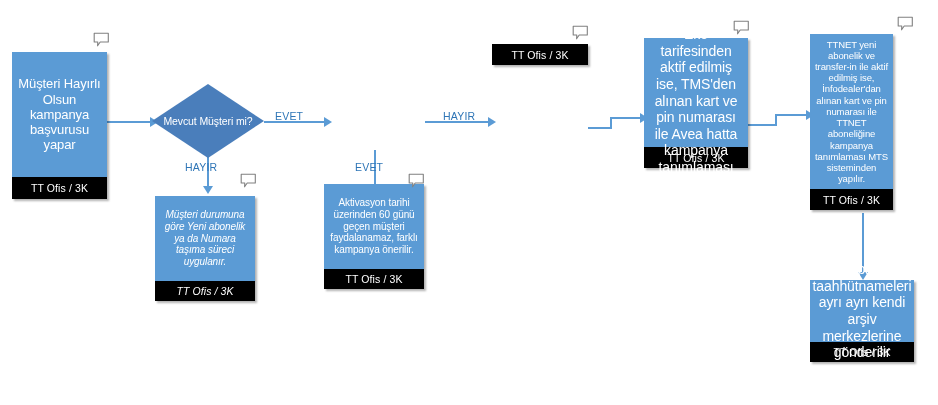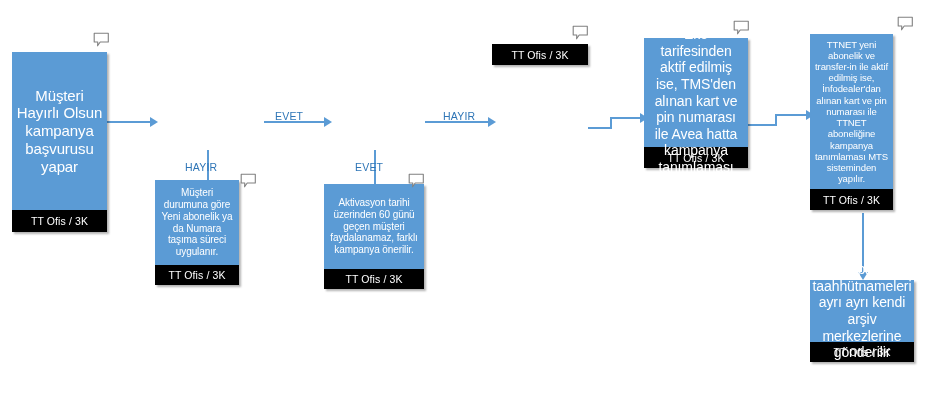--- a/index.html
+++ b/index.html
@@ -91,32 +91,36 @@
 
   <div class="ln lnh" style="left:748px;top:124px;width:29px;"></div>
   <div class="ln lnv" style="left:775px;top:114px;height:11px;"></div>
   <div class="ln lnh" style="left:775px;top:114px;width:34px;"></div>
   <div class="arr right" style="left:806px;top:110px;"></div>
 
   <div class="ln lnv" style="left:862px;top:213px;height:62px;"></div>
   <div class="arr down" style="left:858px;top:272px;"></div>
 
   <div class="node" style="left:12px;top:52px;width:95px;">
-    <div class="body" style="height:158px;font-size:15px;">Müşteri Hayırlı Olsun  kampanya başvurusu yapar</div>
+    <div class="body" style="height:125px;font-size:13px;">Müşteri Hayırlı Olsun  kampanya başvurusu yapar</div>
     <div class="tag" style="height:22px;">TT Ofis / 3K</div>
   </div>
   <div class="bubble" style="left:93px;top:32px;">
     <svg width="17" height="16" viewBox="0 0 17 16">
       <path d="M1.2 1.2 H15.3 V10 H7.2 L4.6 13.8 L4.8 10 H1.2 Z" fill="#ffffff" stroke="#808080" stroke-width="1.1" stroke-linejoin="round"></path>
     </svg>
   </div>
 
+  <div class="diamond" style="left:152px;top:84px;width:112px;height:74px;">
+    <div class="shape"></div>
+    <div class="dtext">Mevcut Müşteri mi?</div>
+  </div>
 
 
-  <div class="node" style="left:155px;top:180px;width:84px;">
+  <div class="node" style="left:155px;top:196px;width:100px;font-style:italic;">
     <div class="body" style="height:85px;font-size:10px;">Müşteri durumuna göre Yeni abonelik ya da Numara taşıma süreci uygulanır.</div>
     <div class="tag" style="height:20px;">TT Ofis / 3K</div>
   </div>
   <div class="bubble" style="left:240px;top:173px;">
     <svg width="17" height="16" viewBox="0 0 17 16">
       <path d="M1.2 1.2 H15.3 V10 H7.2 L4.6 13.8 L4.8 10 H1.2 Z" fill="#ffffff" stroke="#808080" stroke-width="1.1" stroke-linejoin="round"></path>
     </svg>
   </div>
 
   <div class="node" style="left:324px;top:184px;width:100px;">

